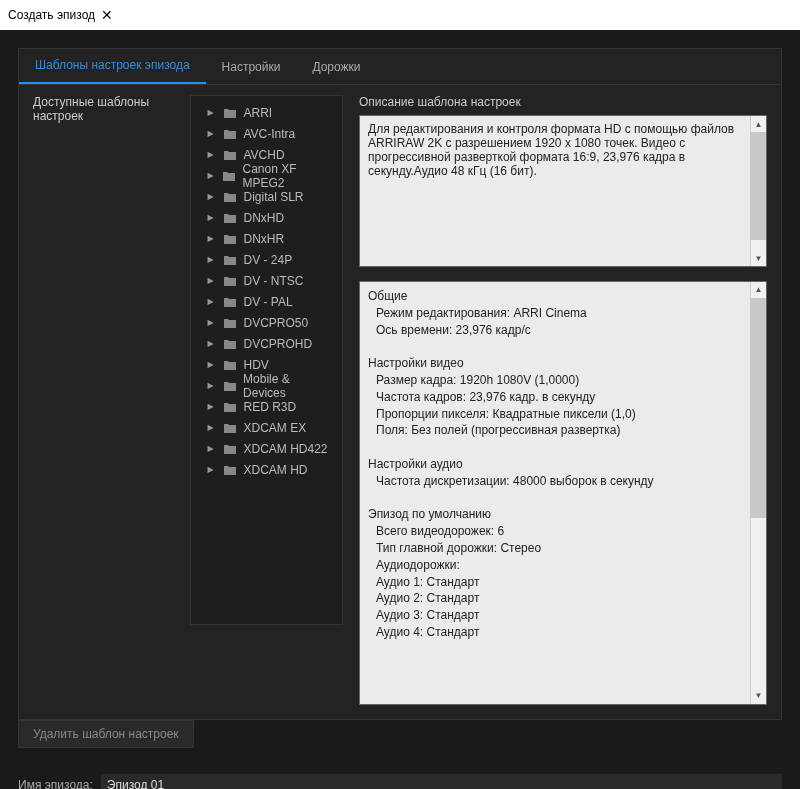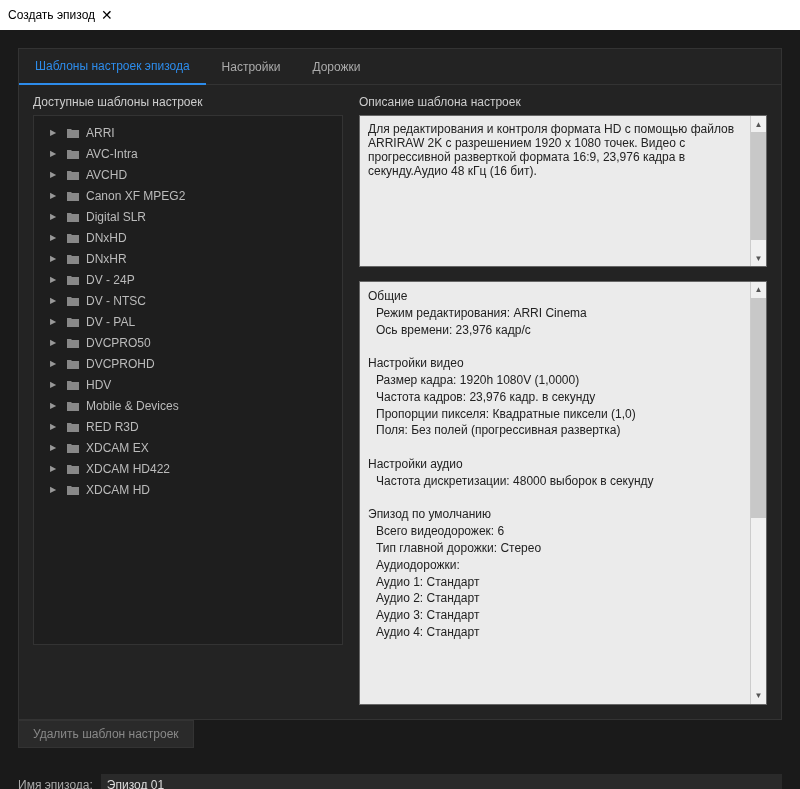--- a/index.html
+++ b/index.html
@@ -36,41 +36,41 @@
     }
     .content-frame {
       border: 1px solid #333;
       background: #232323;
     }
     .tabs {
       display: flex;
       background: #232323;
       border-bottom: 1px solid #333;
       height: 36px;
-      align-items: center;
+      align-items: flex-end;
     }
     .tab {
       padding: 10px 16px;
       font-size: 12px;
       color: #aaa;
       cursor: pointer;
     }
     .tab.active {
       color: #2d8ceb;
       border-bottom: 2px solid #2d8ceb;
     }
     .tab-content {
       display: flex;
       padding: 10px 14px 14px 14px;
       gap: 16px;
     }
     .left-col {
       width: 310px;
       display: flex;
-      flex-direction: column;
+      flex-direction: row;
     }
     .right-col {
       flex: 1;
       display: flex;
       flex-direction: column;
     }
     .section-label {
       font-size: 12px;
       color: #ccc;
       margin-bottom: 6px;

